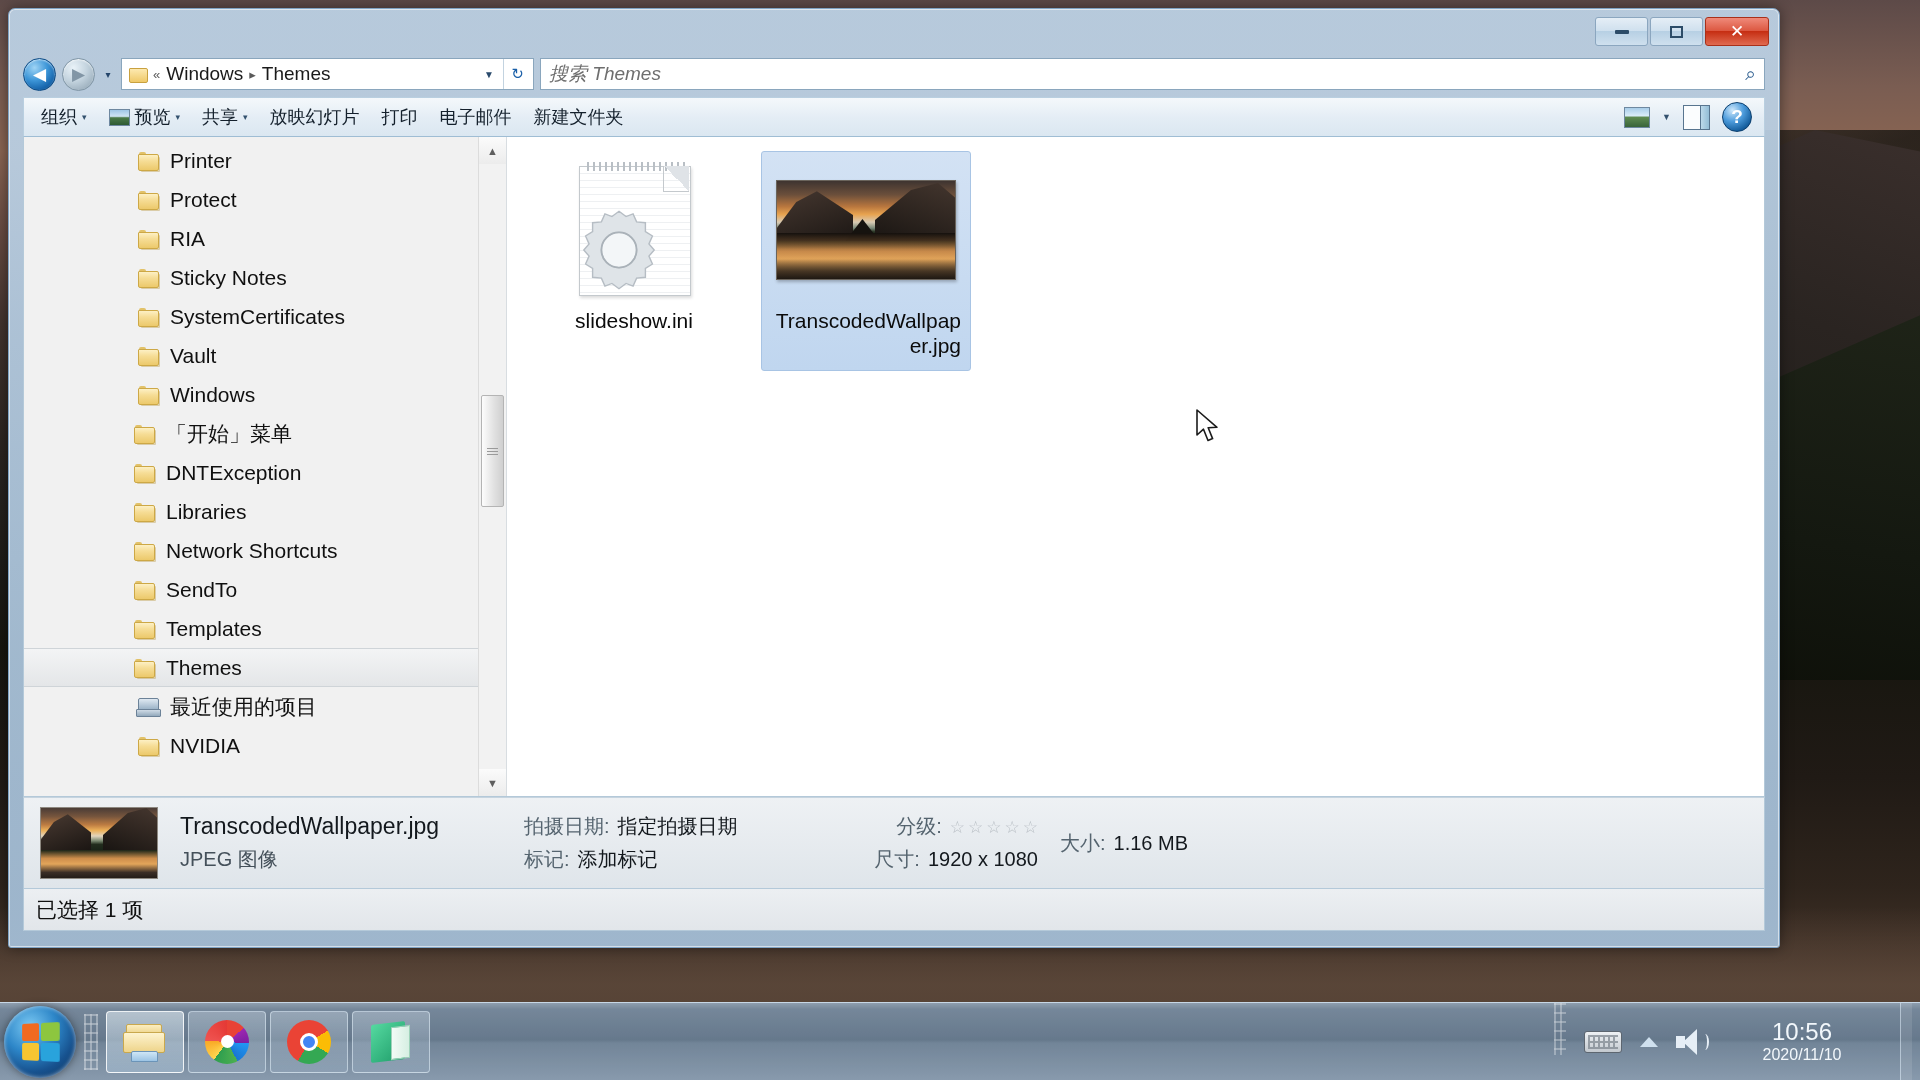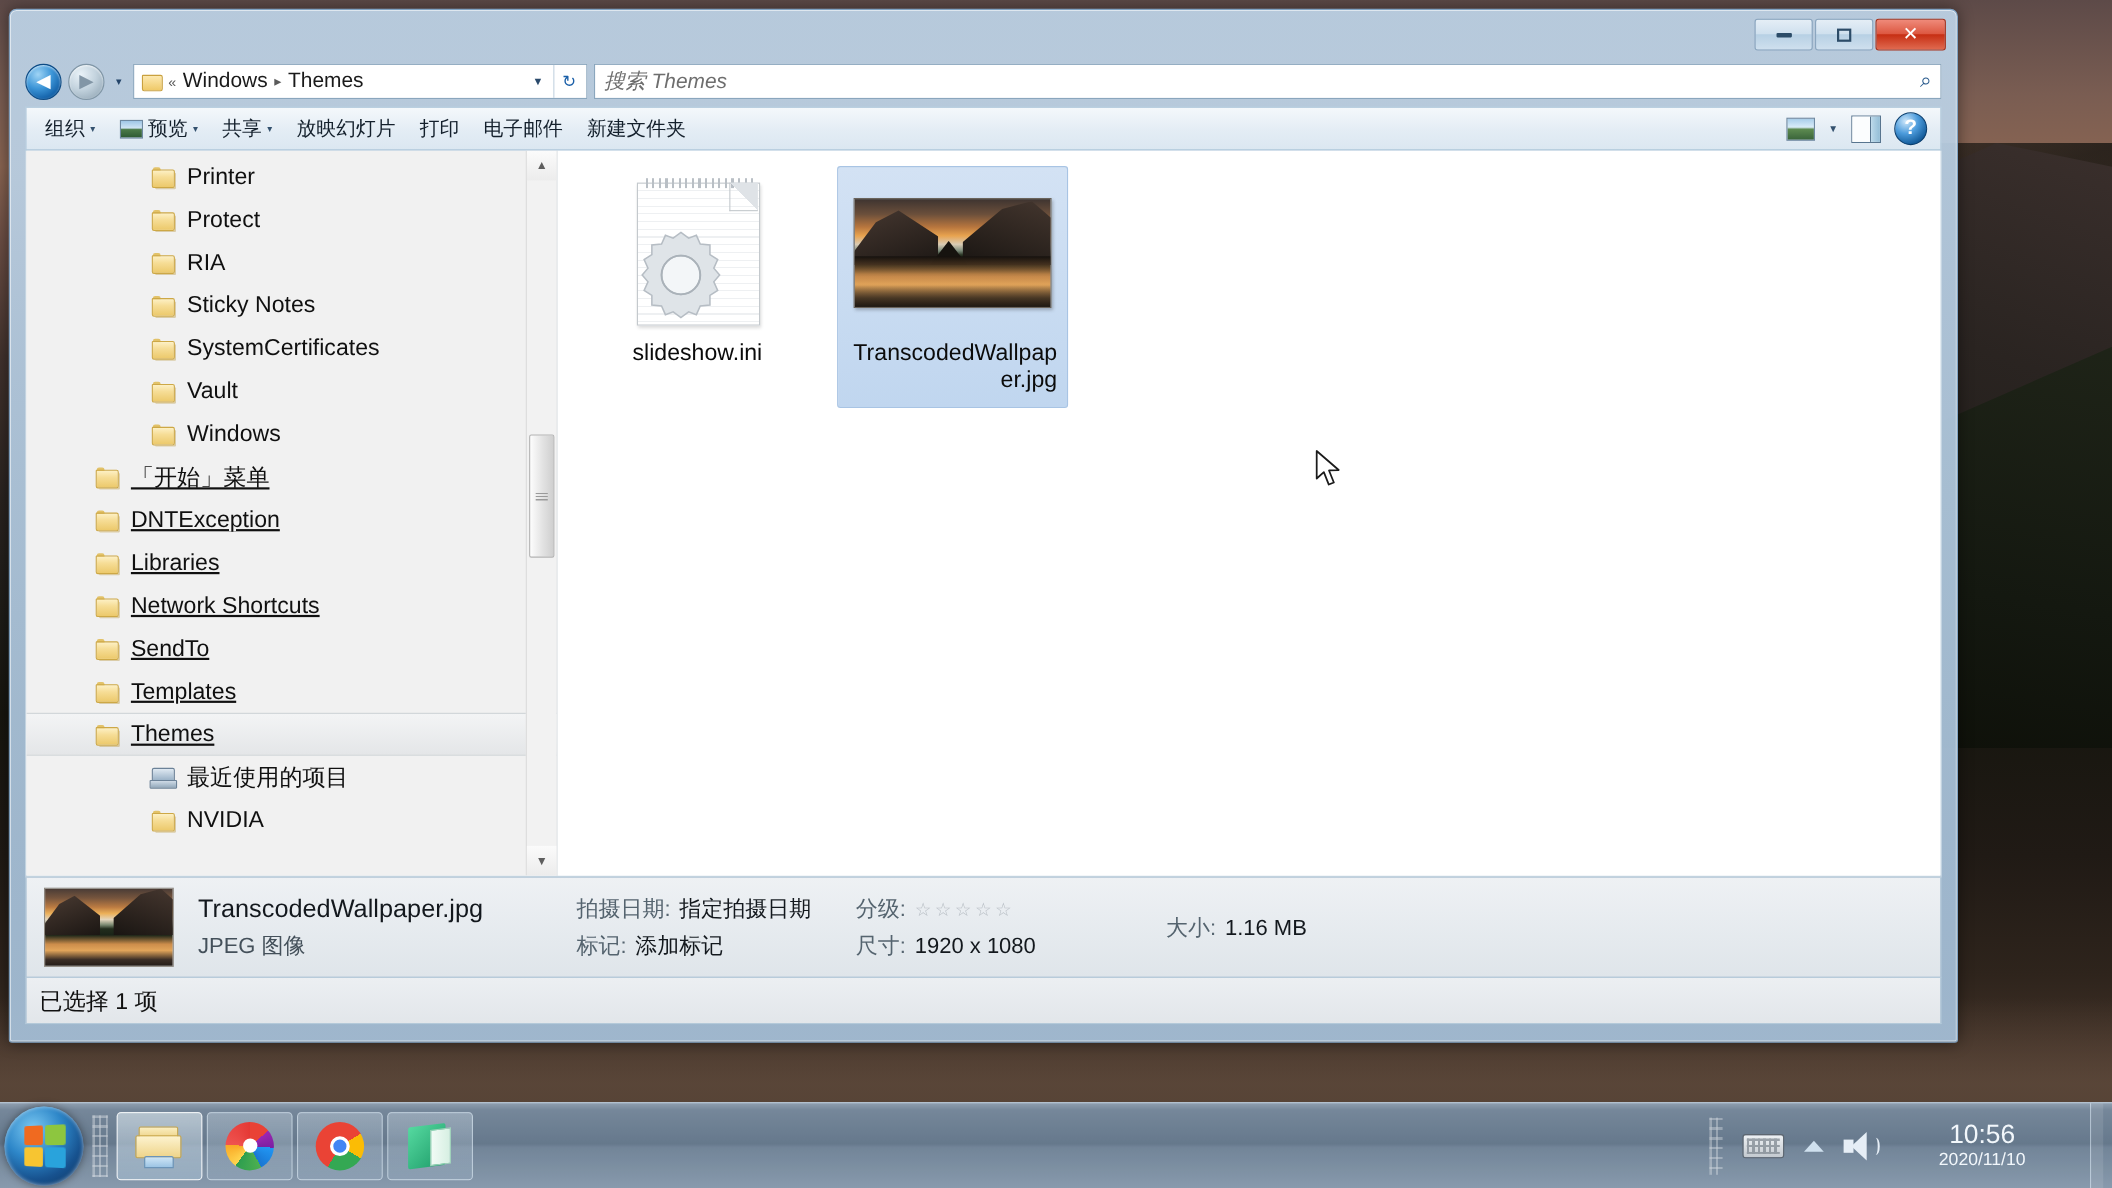--- a/index.html
+++ b/index.html
@@ -189,21 +189,21 @@
     width:483px; flex:none; background:#f1f1f1;
     position:relative; overflow:hidden;
     border-right:1px solid #d8dde1;
   }
   .tree-list { padding-top:4px; }
   .tree-item {
     display:flex; align-items:center; gap:9px;
     height:39px; padding-left:112px; cursor:pointer;
     font-size:21px; color:#101010; white-space:nowrap;
   }
-  .tree-item.indent { padding-left:61px;text-decoration:underline; }
+  .tree-item.indent { padding-left:108px; }
   .tree-item.selected {
     background: linear-gradient(to bottom,#f3f4f5,#e4e6e8);
     border-top:1px solid #cfd4d8; border-bottom:1px solid #cfd4d8;
   }
   .folder-ico {
     width:25px; height:20px; flex:none; position:relative;
   }
   .folder-ico::before {
     content:""; position:absolute; left:3px; top:1px; width:7px; height:4px;
     background:#e2c269; border-radius:2px 2px 0 0;
@@ -336,21 +336,21 @@
   .det-thumb .pk-r { position:absolute; right:-8px; top:0px; width:62px; height:42px;
     clip-path: polygon(0% 64%, 40% 12%, 70% 0%, 100% 40%, 100% 100%, 0% 100%); background:linear-gradient(200deg,#473830,#191512); }
   .det-col { display:flex; flex-direction:column; justify-content:center; gap:6px; }
   .det-line { display:flex; align-items:baseline; gap:8px; white-space:nowrap; }
   .det-k { font-size:20px; color:#55646f; }
   .det-v { font-size:20px; color:#13181d; }
   .det-v.big { font-size:23px; }
   .det-muted { font-size:20px; color:#44505a; }
   .det-c-main { min-width:322px; }
   .det-c-date { min-width:232px; }
-  .det-c-rate { min-width:260px; }
+  .det-c-rate { min-width:260px;align-items:flex-end; }
   .stars { display:inline-flex; gap:3px; }
   .stars span { color:#b9bfc5; font-size:17px; line-height:1; }
 
   
   #statusbar {
     position:absolute; left:14px; right:14px; bottom:16px; height:42px;
     background: linear-gradient(to bottom,#eceff2,#e2e6ea);
     border:1px solid #b4c9d9; border-top:none;
     display:flex; align-items:center; padding:0 12px;
     font-size:21px; color:#101010;
@@ -407,21 +407,21 @@
   .ico-chrome { width:44px; height:44px; border-radius:50%;
     background: conic-gradient(from -60deg, #ea4335 0 33%, #fbbc05 33% 50%, #34a853 50% 75%, #ea4335 75% 100%);
     display:flex; align-items:center; justify-content:center; }
   .ico-chrome i { width:18px; height:18px; border-radius:50%; background:#4285f4; border:3px solid #fff; }
   .ico-book { width:44px; height:40px; position:relative; }
   .ico-book .c { position:absolute; left:2px; top:1px; width:34px; height:38px;
     background:linear-gradient(135deg,#55d9a0,#1e9c69); transform:skewY(-7deg); border-radius:2px; }
   .ico-book .p { position:absolute; left:22px; top:4px; width:19px; height:33px;
     background:linear-gradient(to right,#f2fbf6,#d6efe2); transform:skewY(-7deg); border:1px solid #9fd2ba; }
 
-  #tray { margin-left:auto; display:flex; align-items:center; gap:18px; padding-right:8px; height:100%; }
+  #tray { margin-left:auto; display:flex; gap:18px; padding-right:8px; height:100%; }
   .tray-grip { width:12px; height:52px;
     background: repeating-linear-gradient(to bottom, rgba(255,255,255,.5) 0 2px, transparent 2px 9px),
                 repeating-linear-gradient(to right, rgba(255,255,255,.5) 0 2px, transparent 2px 6px);
     opacity:.6; }
   .tray-ico { cursor:pointer; display:flex; align-items:center; justify-content:center; }
   .ico-keyboard { width:38px; height:22px; border:1px solid #5d6670; border-radius:3px;
     background:linear-gradient(to bottom,#eef1f4,#c3c9cf);
     position:relative; }
   .ico-keyboard::after { content:""; position:absolute; inset:3px;
     background: repeating-linear-gradient(to right,#7a838c 0 2px, transparent 2px 5px),

